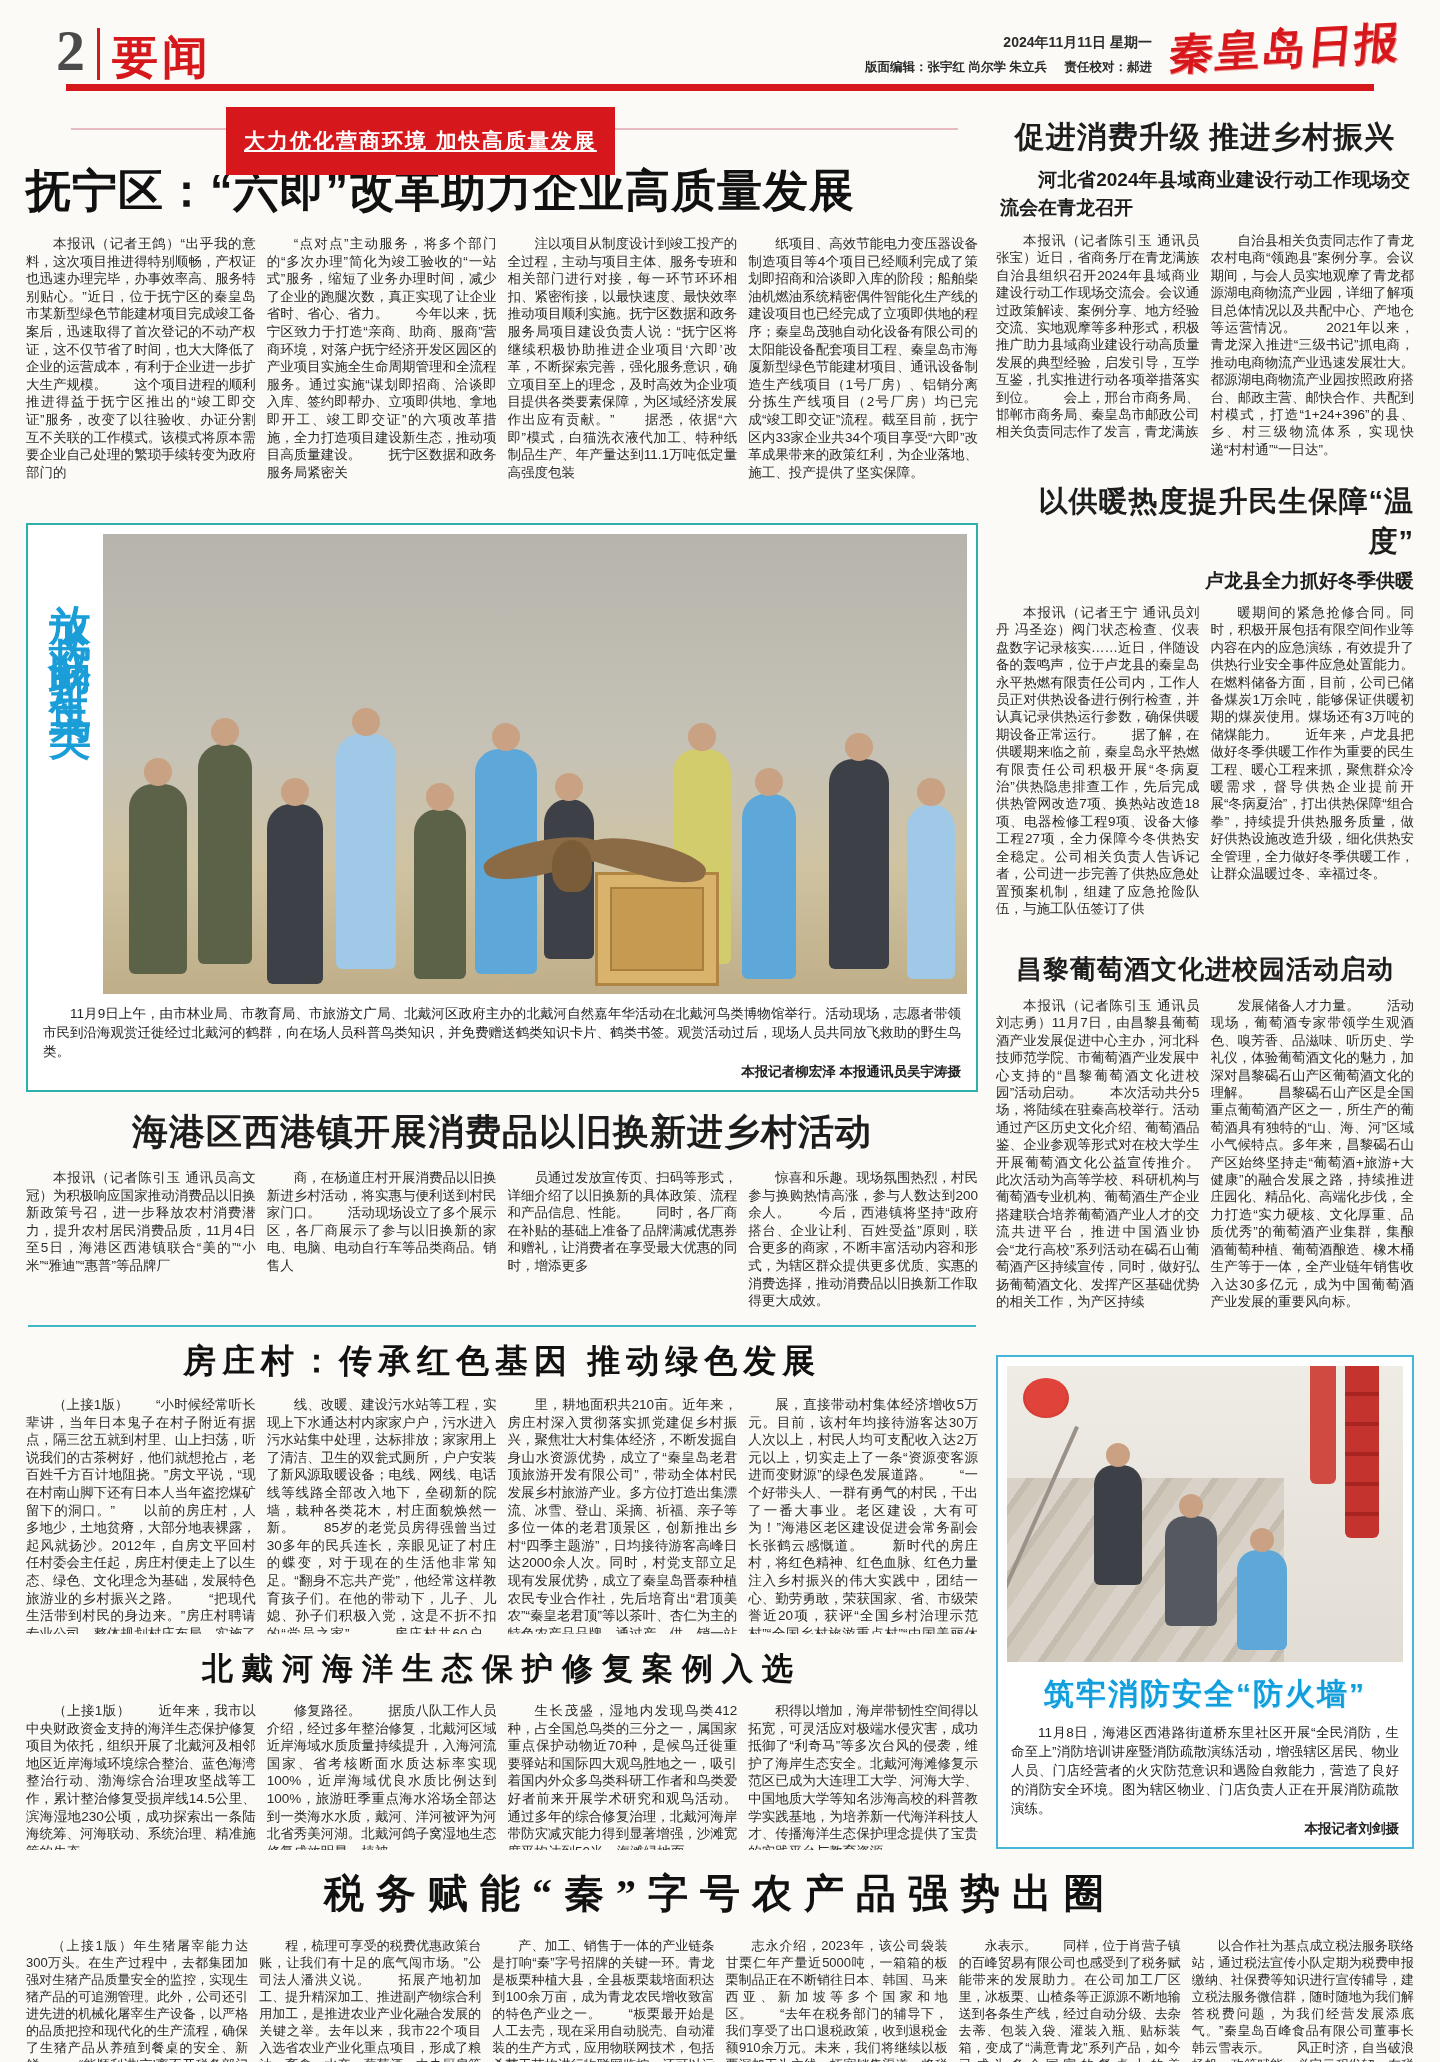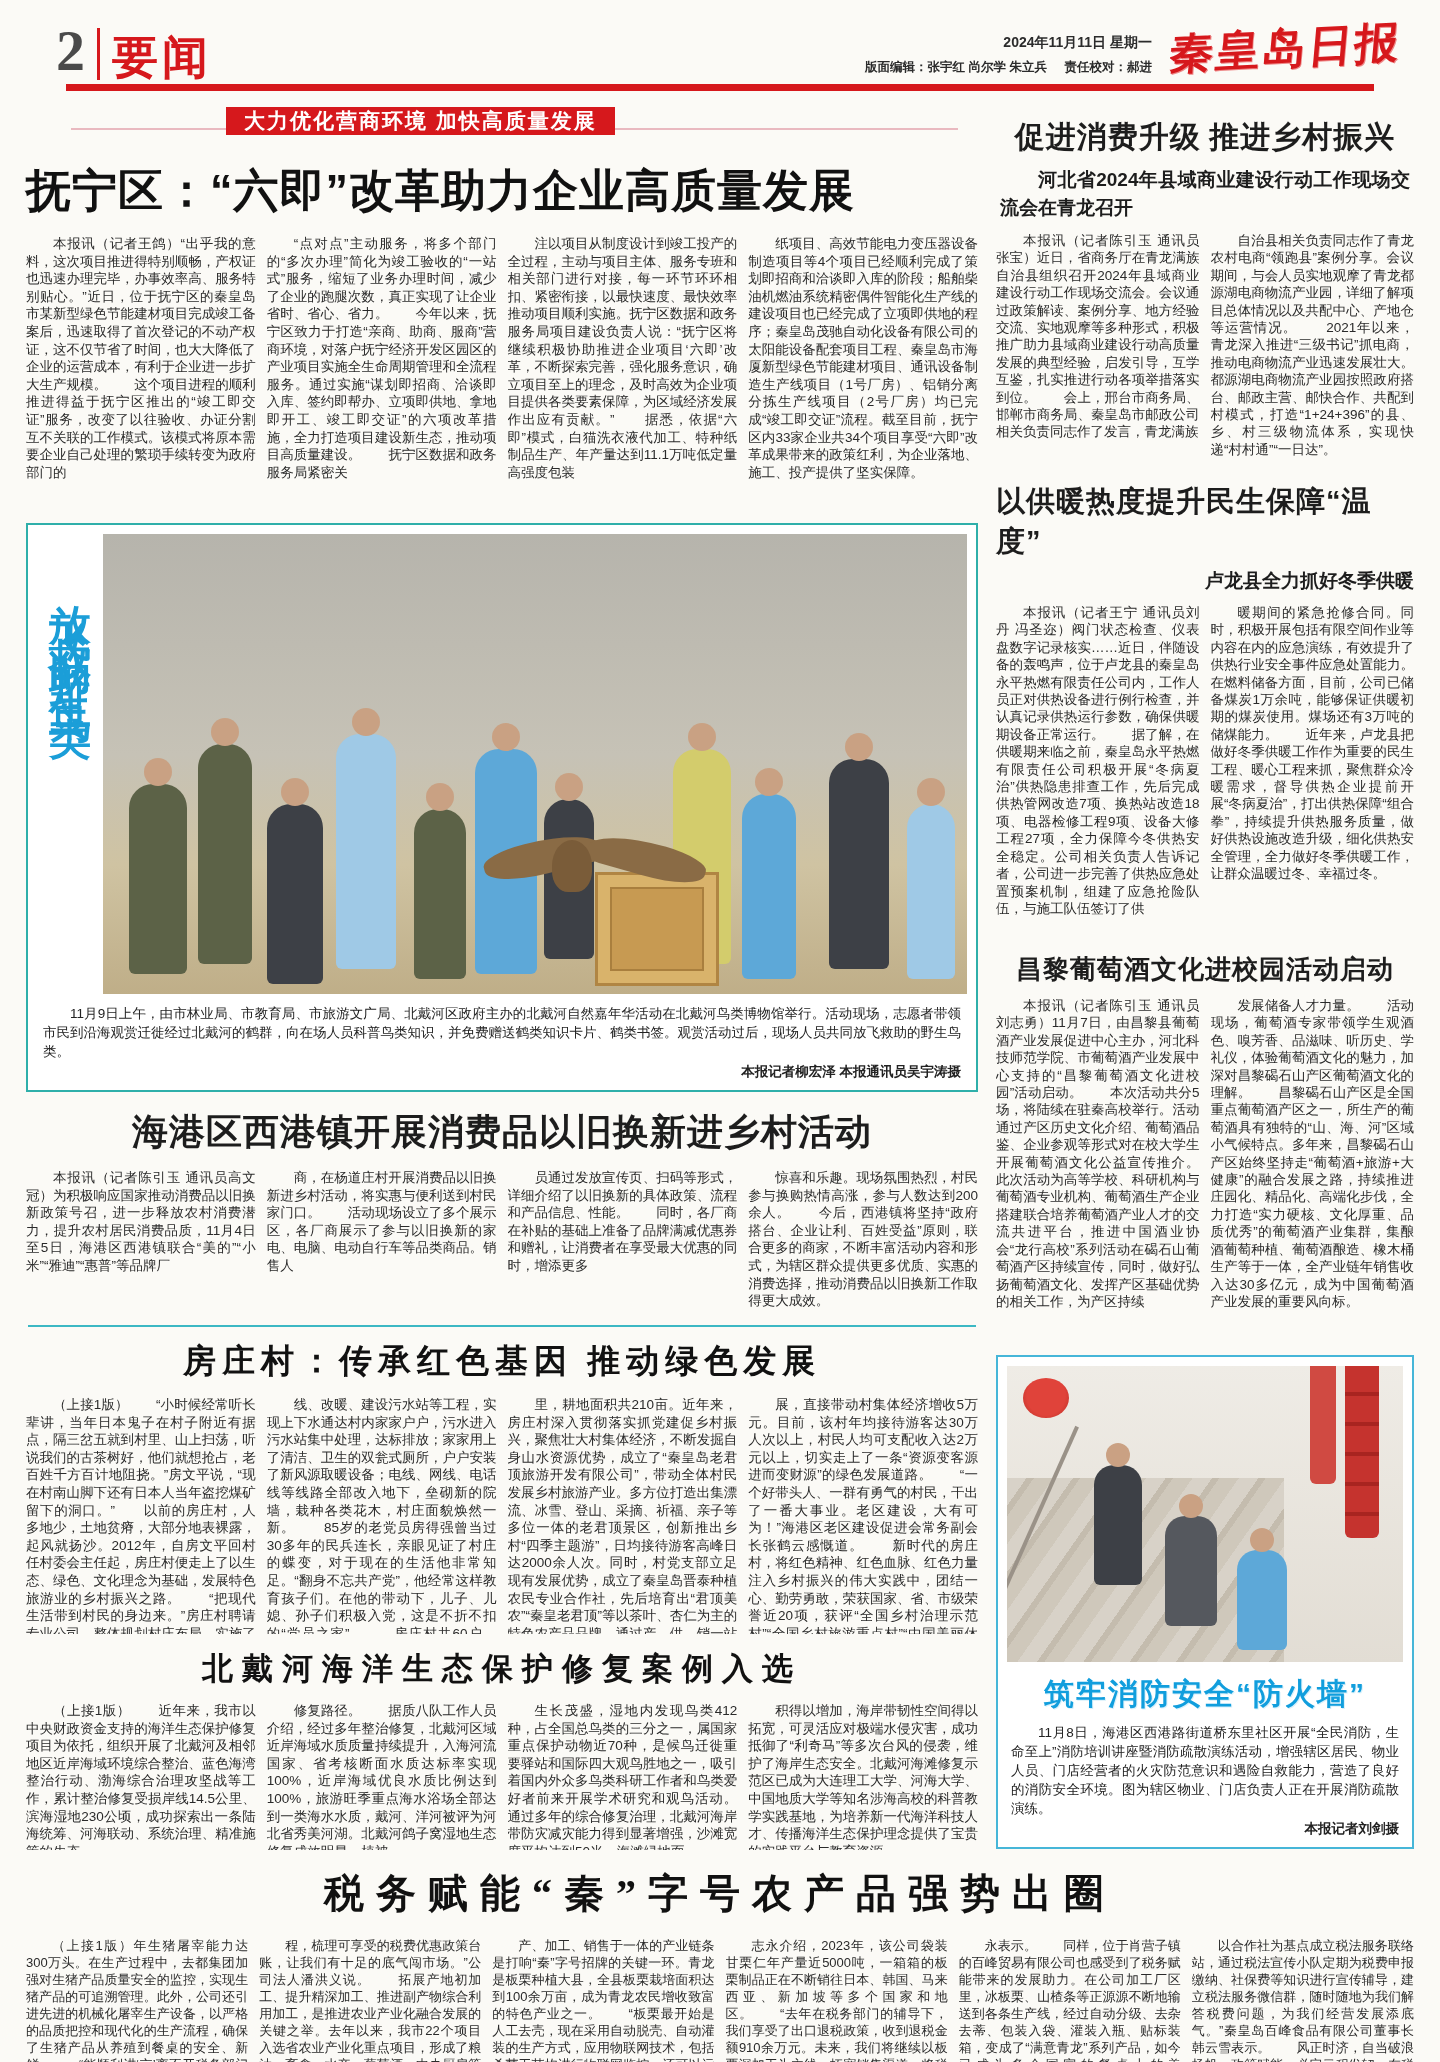--- a/index.html
+++ b/index.html
@@ -19,21 +19,21 @@
   .redrule{height:7px;background:#d6181c;margin:4px 40px 0 40px;}
   
   .content{display:flex;gap:18px;margin-top:10px;}
   .col-left{width:952px;flex:none;}
   .col-right{flex:1;min-width:0;}
   .cols{display:flex;gap:11px;}
   .c{flex:1;font-size:13.5px;line-height:17.6px;text-align:justify;overflow:hidden;color:#2a2a2a;text-indent:2em;}
   
   .kicker-row{position:relative;height:46px;margin-top:4px;}
   .kicker-line{position:absolute;left:45px;right:20px;top:50%;height:2px;background:#e9b9c0;}
-  .kicker{position:absolute;left:200px;top:2px;background:#d6181c;color:#fff;font-size:21px;font-weight:900;padding:0 18px;letter-spacing:2px;z-index:1;}
+  .kicker{position:absolute;left:200px;top:2px;background:#d6181c;color:#fff;font-size:21px;font-weight:900;padding:20px 18px;letter-spacing:2px;z-index:1;text-decoration:underline;}
   .funing-h{font-size:45px;font-weight:900;text-align:left;letter-spacing:1px;margin:10px 0 14px 0;color:#111;}
   
   .bird-box{border:2px solid #2fafaa;background:#fff;padding:9px;margin-top:10px;}
   .bird-row{display:flex;}
   .vtitle{width:66px;flex:none;writing-mode:vertical-lr;text-orientation:upright;font-size:42px;font-weight:900;color:#1b9ed8;letter-spacing:16px;padding-top:38px;line-height:66px;}
   .bird-photo{position:relative;flex:1;height:460px;overflow:hidden;background:linear-gradient(#b6b4ac 0%,#c6c2b6 48%,#cfc3a2 72%,#bfae88 100%);}
   .fig{position:absolute;border-radius:24px 24px 6px 6px;}
   .fig::before{content:'';position:absolute;top:-26px;left:50%;transform:translateX(-50%);width:28px;height:28px;border-radius:50%;background:#c9a183;}
   .f-camo{background:#5c6247;}
   .f-dark{background:#3d4046;}
@@ -49,21 +49,21 @@
   .byline{font-size:13.5px;font-weight:700;text-align:right;margin-top:2px;color:#222;}
   
   .xigang-h{font-size:36px;font-weight:900;text-align:center;letter-spacing:1px;margin:16px 0 12px 0;}
   .tealline{height:2px;background:#3cb8c4;margin:14px 2px 12px 2px;}
   .serif-h{font-family:"Liberation Serif",serif;font-weight:700;text-align:center;color:#111;}
   .fangzhuang-h{font-size:33px;letter-spacing:6px;margin:6px 0 12px 0;}
   .beidaihe-h{font-size:31px;letter-spacing:9px;margin:14px 0 12px 0;}
   
   .cons-h{font-size:30px;font-weight:900;text-align:center;font-family:"Liberation Serif",serif;letter-spacing:1px;margin:16px 0 8px 0;}
   .cons-sub{font-size:19px;font-weight:700;line-height:28px;text-align:justify;text-indent:2em;margin:2px 4px 10px 4px;}
-  .heat-h{font-size:29px;font-weight:900;text-align:left;letter-spacing:1px;margin:18px 0 6px 0;}
+  .heat-h{font-size:29px;font-weight:900;text-align:right;letter-spacing:1px;margin:18px 0 6px 0;}
   .heat-sub{font-size:19px;font-weight:700;text-align:right;margin:6px 0 10px 0;}
   .wine-h{font-size:26px;font-weight:900;text-align:center;letter-spacing:1px;margin:16px 0 10px 0;}
   .rc .c{font-size:13.5px;line-height:17.4px;}
   
   .fire-box{border:2px solid #46b6d8;background:#fff;padding:9px;margin-top:16px;}
   .fire-photo{position:relative;height:296px;overflow:hidden;background:linear-gradient(#efece6,#e2ddd4);}
   .stairs{position:absolute;left:0;bottom:0;width:70%;height:62%;background:repeating-linear-gradient(125deg,#d8d2c8 0 16px,#c4bcae 16px 22px,#cfc8bb 22px 38px);}
   .railing{position:absolute;left:8%;top:18%;width:4px;height:60%;background:#9a9288;transform:rotate(24deg);}
   .banner-red{position:absolute;right:6%;top:0;width:34px;height:58%;background:repeating-linear-gradient(#c5332e 0 26px,#a82420 26px 30px);border-radius:0 0 6px 6px;}
   .banner-red2{position:absolute;right:17%;top:0;width:26px;height:40%;background:#d04a42;border-radius:0 0 6px 6px;}

